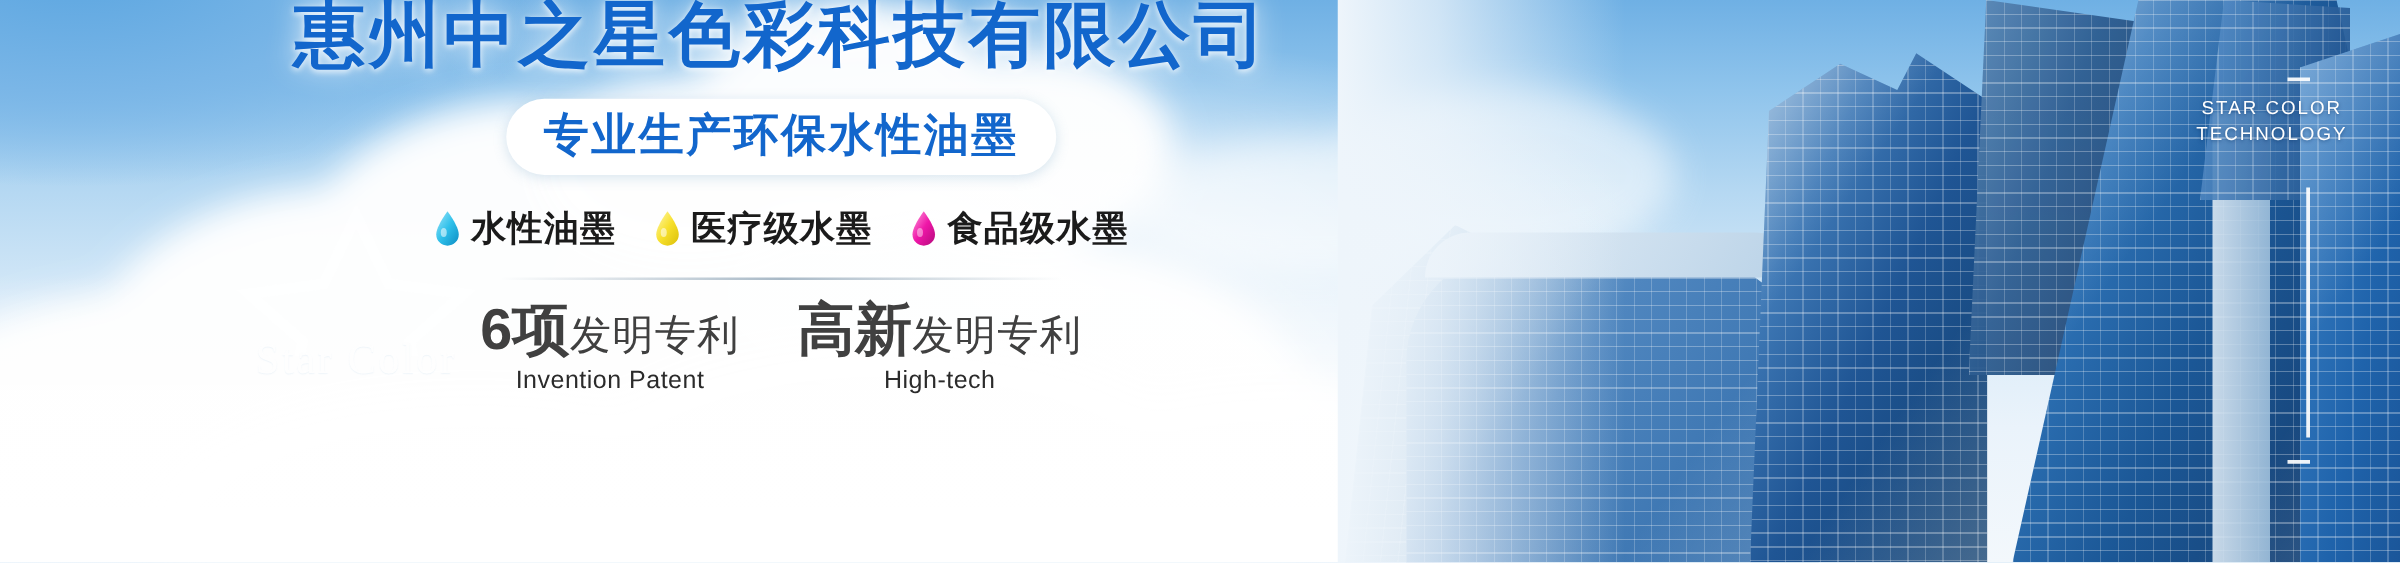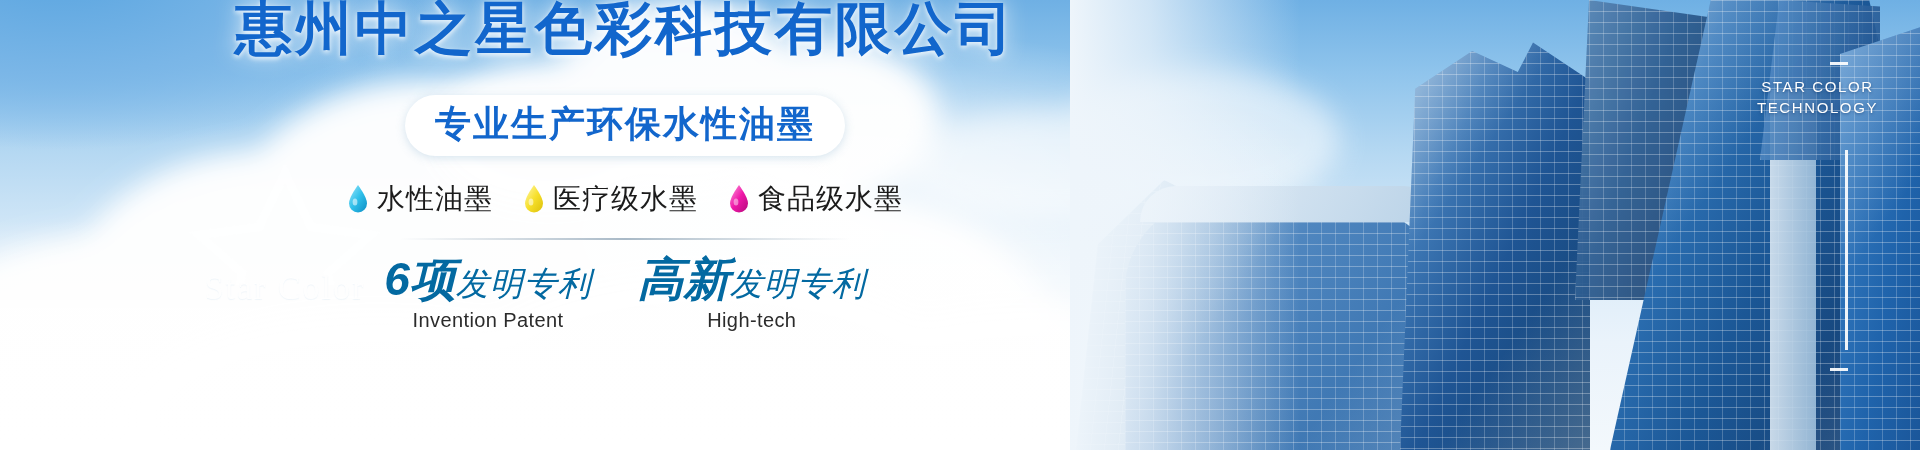--- a/index.html
+++ b/index.html
@@ -167,53 +167,52 @@
     position:absolute;left:0;top:0;width:1250px;height:450px;z-index:30;
     display:flex;flex-direction:column;align-items:center;
   }
   .title{
     font-size:57px;font-weight:bold;color:#1266cc;
     letter-spacing:3px;line-height:1;
     text-shadow:0 2px 5px rgba(255,255,255,.85), 0 0 22px rgba(255,255,255,.9);
     white-space:nowrap;
   }
   .pill{
-    margin-top:38px;
+    margin-top:22px;
     background:#ffffff;
     border-radius:34px;
     padding:9px 30px 12px;
     box-shadow:0 2px 10px rgba(120,165,200,.30);
   }
   .pill-text{
     font-size:36px;font-weight:bold;color:#1266cc;letter-spacing:2px;
     line-height:1.1;white-space:nowrap;
   }
   .features{
     margin-top:24px;
     display:flex;align-items:center;gap:30px;
   }
   .feature{display:flex;align-items:center;gap:8px;}
   .drop{display:block;width:22px;height:30px;flex:none;}
   .feature-label{
-    font-size:28px;font-weight:normal;color:#1b1b1b;letter-spacing:1px;
+    font-size:28px;font-weight:bold;color:#1b1b1b;letter-spacing:1px;
     white-space:nowrap;
     text-shadow:0 1px 3px rgba(255,255,255,.8);
   }
   .divider{
     margin-top:20px;width:450px;height:2px;
     background:linear-gradient(to right, rgba(160,180,195,0), rgba(140,162,180,.75), rgba(160,180,195,0));
   }
   .badges{
     margin-top:16px;display:flex;align-items:flex-start;gap:46px;
   }
   .badge{text-align:center;}
   .badge-cn{
-    font-size:40px;line-height:1;color:#0369a1;white-space:nowrap;
+    font-size:40px;line-height:1;color:#404040;white-space:nowrap;
     text-shadow:0 1px 3px rgba(255,255,255,.75);
-    font-style:italic;
   }
   .badge-big{font-weight:bold;font-size:46px;letter-spacing:0;}
   .badge-small{font-weight:normal;font-size:33px;letter-spacing:1px;}
   .badge-en{
     margin-top:7px;font-size:20px;color:#2b2b2b;letter-spacing:.4px;
     text-shadow:0 1px 2px rgba(255,255,255,.75);
   }
 </style>
 </head>
 <body>

